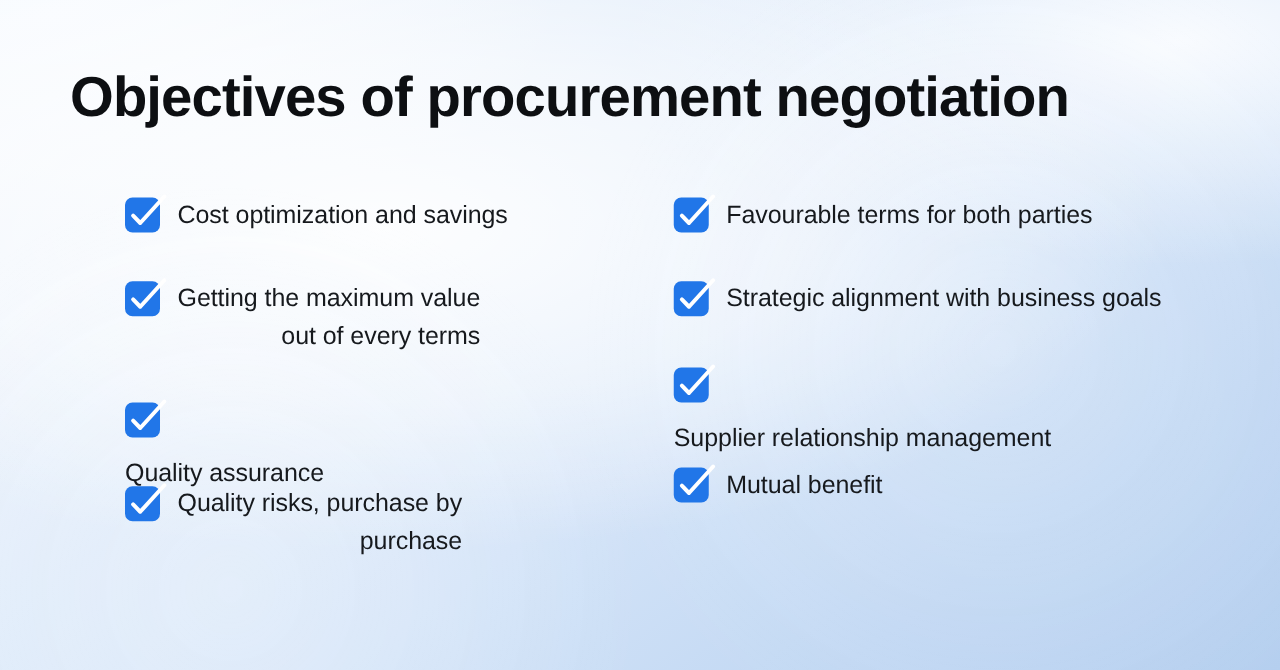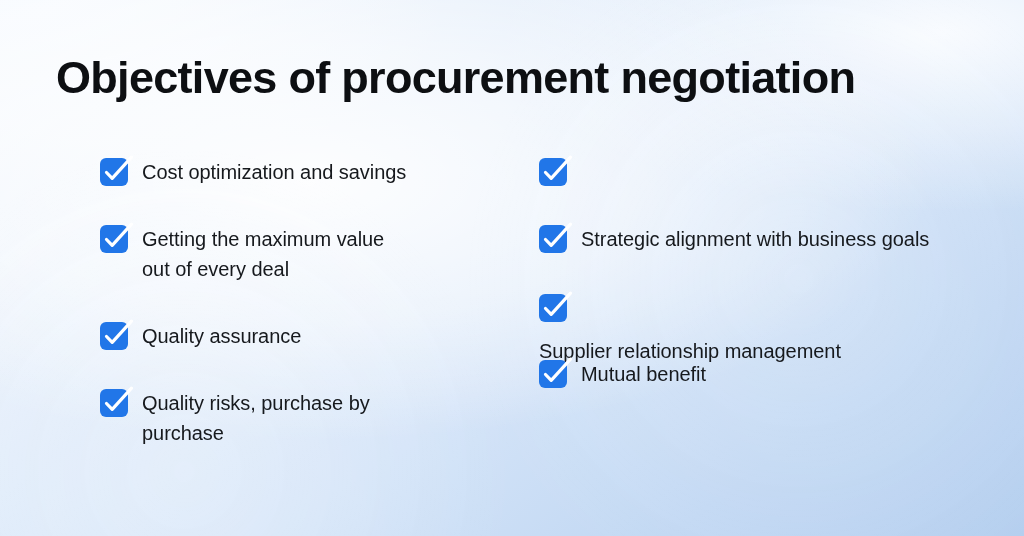--- a/index.html
+++ b/index.html
@@ -18,20 +18,21 @@
     position: relative;
     width: 1024px;
     height: 536px;
     overflow: hidden;
     background-color: #cfe0f6;
     background-image:
       radial-gradient(ellipse 78% 62% at 30% 34%, rgba(255,255,255,0.92) 0%, rgba(255,255,255,0.55) 42%, rgba(255,255,255,0.0) 78%),
       radial-gradient(ellipse 62% 48% at 92% 6%, rgba(250,252,255,0.96) 0%, rgba(250,252,255,0.0) 70%),
       radial-gradient(ellipse 55% 45% at 4% 2%, rgba(248,251,255,0.98) 0%, rgba(248,251,255,0.0) 72%),
       linear-gradient(145deg, #f6f9fd 0%, #e7f0fb 26%, #d4e4f8 58%, #c2d8f3 80%, #b5cfef 100%);
+    text-align: right;
   }
 
   
   #slide::after {
     content: "";
     position: absolute;
     inset: 0;
     pointer-events: none;
     background-image:
       radial-gradient(circle at 18% 88%, rgba(255,255,255,0.30) 0%, rgba(255,255,255,0) 34%),
@@ -111,23 +112,23 @@
         <span class="item-text">Cost optimization and savings</span>
       </div>
       <div class="item" style="top: 67px;">
         <span class="check-icon">
           <svg viewBox="0 0 36 36" xmlns="http://www.w3.org/2000/svg" aria-hidden="true">
             <rect x="1" y="5" width="28" height="28" rx="6" ry="6" fill="#2176e8"></rect>
             <path d="M7.5 19.5 L13.2 25.4 L32.5 4.2" fill="none" stroke="#ffffff" stroke-width="3.2" stroke-linecap="round" stroke-linejoin="round"></path>
           </svg>
         </span>
         <span class="item-text">Getting the maximum value
-out of every deal</span>
+out of every terms</span>
       </div>
-      <div class="item" style="top: 164px;">
+      <div class="item" style="top: 164px; flex-direction: column;">
         <span class="check-icon">
           <svg viewBox="0 0 36 36" xmlns="http://www.w3.org/2000/svg" aria-hidden="true">
             <rect x="1" y="5" width="28" height="28" rx="6" ry="6" fill="#2176e8"></rect>
             <path d="M7.5 19.5 L13.2 25.4 L32.5 4.2" fill="none" stroke="#ffffff" stroke-width="3.2" stroke-linecap="round" stroke-linejoin="round"></path>
           </svg>
         </span>
         <span class="item-text">Quality assurance</span>
       </div>
       <div class="item" style="top: 231px;">
         <span class="check-icon">
@@ -141,40 +142,41 @@
       </div>
     </div>
   <div class="column" id="col-right">
       <div class="item" style="top: 0px;">
         <span class="check-icon">
           <svg viewBox="0 0 36 36" xmlns="http://www.w3.org/2000/svg" aria-hidden="true">
             <rect x="1" y="5" width="28" height="28" rx="6" ry="6" fill="#2176e8"></rect>
             <path d="M7.5 19.5 L13.2 25.4 L32.5 4.2" fill="none" stroke="#ffffff" stroke-width="3.2" stroke-linecap="round" stroke-linejoin="round"></path>
           </svg>
         </span>
+        <span class="item-text">Favourable terms for both parties</span>
       </div>
       <div class="item" style="top: 67px;">
         <span class="check-icon">
           <svg viewBox="0 0 36 36" xmlns="http://www.w3.org/2000/svg" aria-hidden="true">
             <rect x="1" y="5" width="28" height="28" rx="6" ry="6" fill="#2176e8"></rect>
             <path d="M7.5 19.5 L13.2 25.4 L32.5 4.2" fill="none" stroke="#ffffff" stroke-width="3.2" stroke-linecap="round" stroke-linejoin="round"></path>
           </svg>
         </span>
         <span class="item-text">Strategic alignment with business goals</span>
       </div>
       <div class="item" style="top: 136px; flex-direction: column;">
         <span class="check-icon">
           <svg viewBox="0 0 36 36" xmlns="http://www.w3.org/2000/svg" aria-hidden="true">
             <rect x="1" y="5" width="28" height="28" rx="6" ry="6" fill="#2176e8"></rect>
             <path d="M7.5 19.5 L13.2 25.4 L32.5 4.2" fill="none" stroke="#ffffff" stroke-width="3.2" stroke-linecap="round" stroke-linejoin="round"></path>
           </svg>
         </span>
         <span class="item-text">Supplier relationship management</span>
       </div>
-      <div class="item" style="top: 202px;">
+      <div class="item" style="top: 216px;">
         <span class="check-icon">
           <svg viewBox="0 0 36 36" xmlns="http://www.w3.org/2000/svg" aria-hidden="true">
             <rect x="1" y="5" width="28" height="28" rx="6" ry="6" fill="#2176e8"></rect>
             <path d="M7.5 19.5 L13.2 25.4 L32.5 4.2" fill="none" stroke="#ffffff" stroke-width="3.2" stroke-linecap="round" stroke-linejoin="round"></path>
           </svg>
         </span>
         <span class="item-text">Mutual benefit</span>
       </div>
     </div>
 

